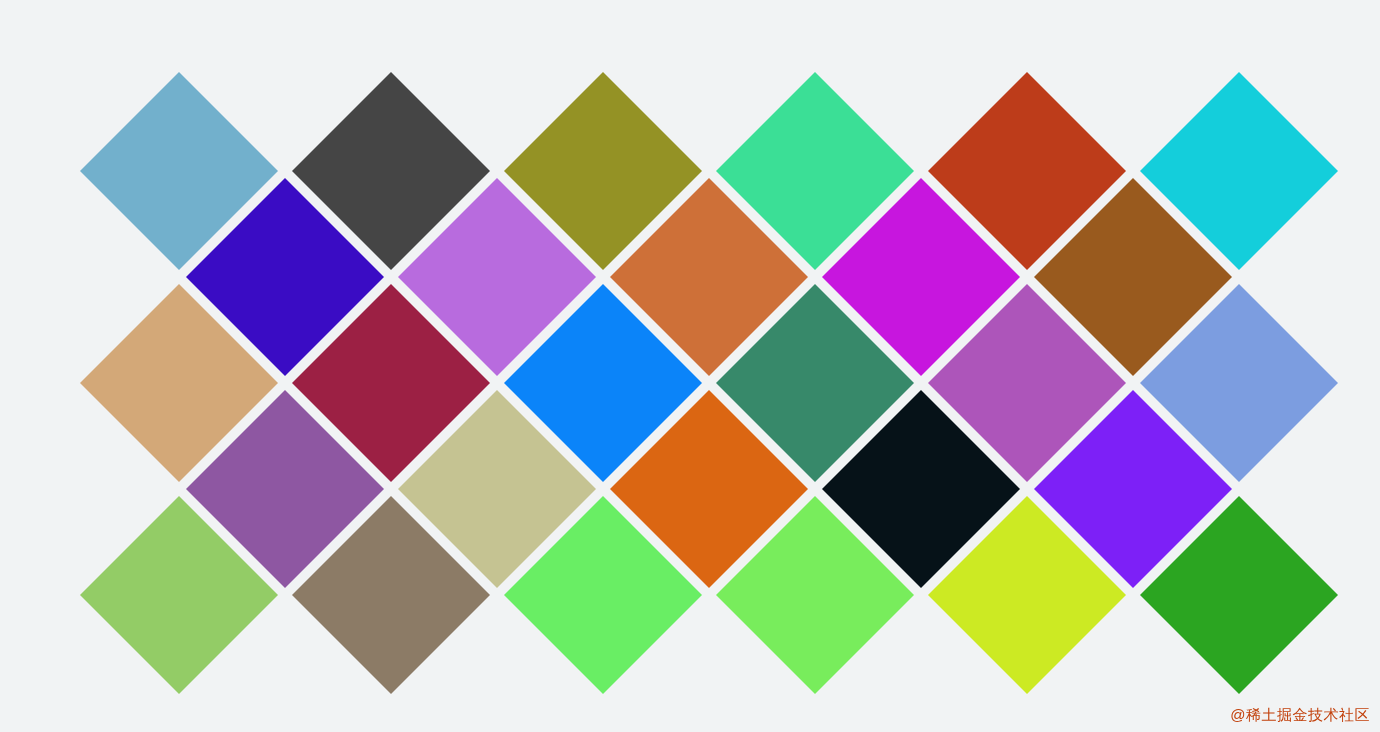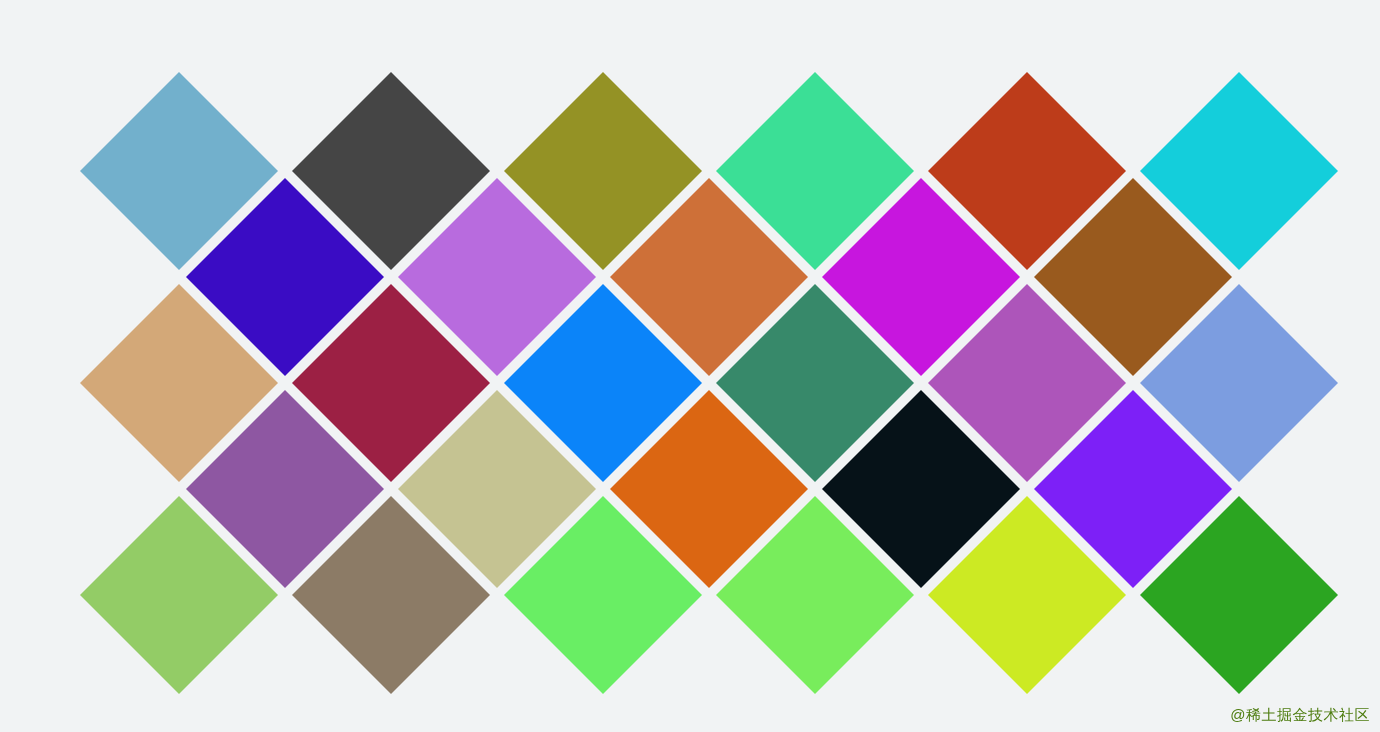--- a/index.html
+++ b/index.html
@@ -65,14 +65,14 @@
       <div class="diamond" style="left: 709px; top: 489px; width: 140px; height: 140px; background: rgb(219, 102, 18); transform: translate(-50%, -50%) rotate(45deg);"></div>
       <div class="diamond" style="left: 921px; top: 489px; width: 140px; height: 140px; background: rgb(6, 18, 24); transform: translate(-50%, -50%) rotate(45deg);"></div>
       <div class="diamond" style="left: 1133px; top: 489px; width: 140px; height: 140px; background: rgb(125, 32, 247); transform: translate(-50%, -50%) rotate(45deg);"></div>
       <div class="diamond" style="left: 179px; top: 595px; width: 140px; height: 140px; background: rgb(147, 204, 102); transform: translate(-50%, -50%) rotate(45deg);"></div>
       <div class="diamond" style="left: 391px; top: 595px; width: 140px; height: 140px; background: rgb(140, 123, 102); transform: translate(-50%, -50%) rotate(45deg);"></div>
       <div class="diamond" style="left: 603px; top: 595px; width: 140px; height: 140px; background: rgb(105, 238, 100); transform: translate(-50%, -50%) rotate(45deg);"></div>
       <div class="diamond" style="left: 815px; top: 595px; width: 140px; height: 140px; background: rgb(120, 237, 92); transform: translate(-50%, -50%) rotate(45deg);"></div>
       <div class="diamond" style="left: 1027px; top: 595px; width: 140px; height: 140px; background: rgb(204, 234, 35); transform: translate(-50%, -50%) rotate(45deg);"></div>
       <div class="diamond" style="left: 1239px; top: 595px; width: 140px; height: 140px; background: rgb(43, 165, 33); transform: translate(-50%, -50%) rotate(45deg);"></div>
     </div>
-  <div id="watermark" style="color: #4d7c0f;">@稀土掘金技术社区</div>
+  <div id="watermark" style="color: #c2410c;">@稀土掘金技术社区</div>
 </div>
 
 </body></html>

